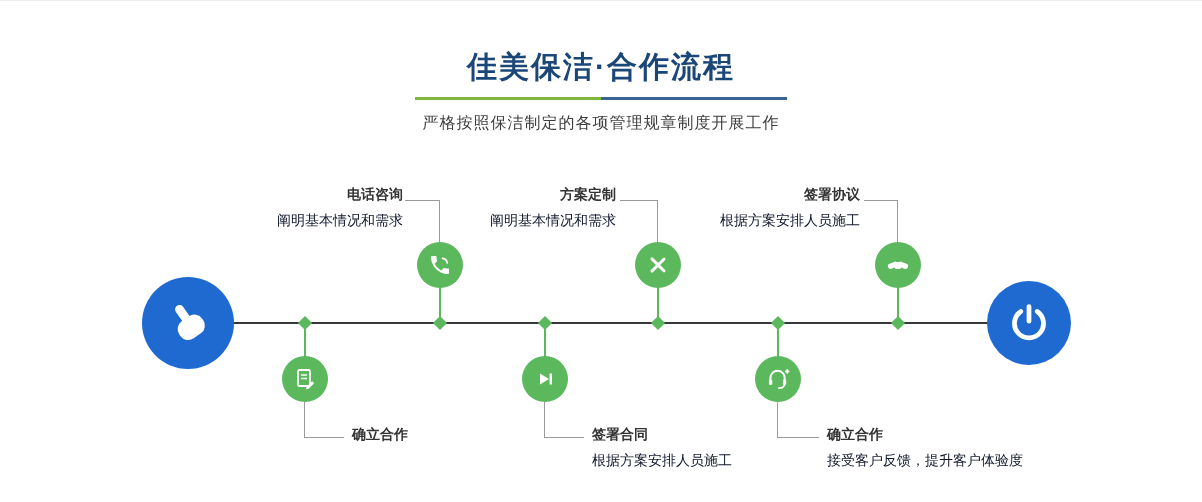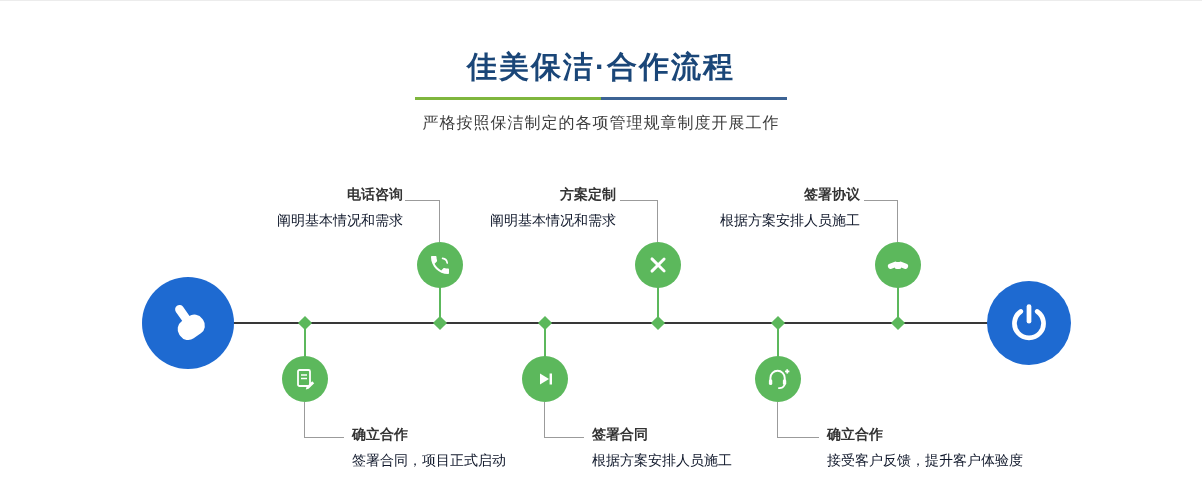--- a/index.html
+++ b/index.html
@@ -189,21 +189,20 @@
     <div class="t">方案定制</div>
     <div class="d">阐明基本情况和需求</div>
   </div>
   <div class="callout top" style="left:660px">
     <div class="t">签署协议</div>
     <div class="d">根据方案安排人员施工</div>
   </div>
 
   <div class="callout bottom" style="left:352px">
     <div class="t">确立合作</div>
-    <div class="d">签署合同，项目正式启动</div>
   </div>
   <div class="callout bottom" style="left:592px">
     <div class="t">签署合同</div>
     <div class="d">根据方案安排人员施工</div>
   </div>
   <div class="callout bottom" style="left:827px">
     <div class="t">确立合作</div>
     <div class="d">接受客户反馈，提升客户体验度</div>
   </div>
 

